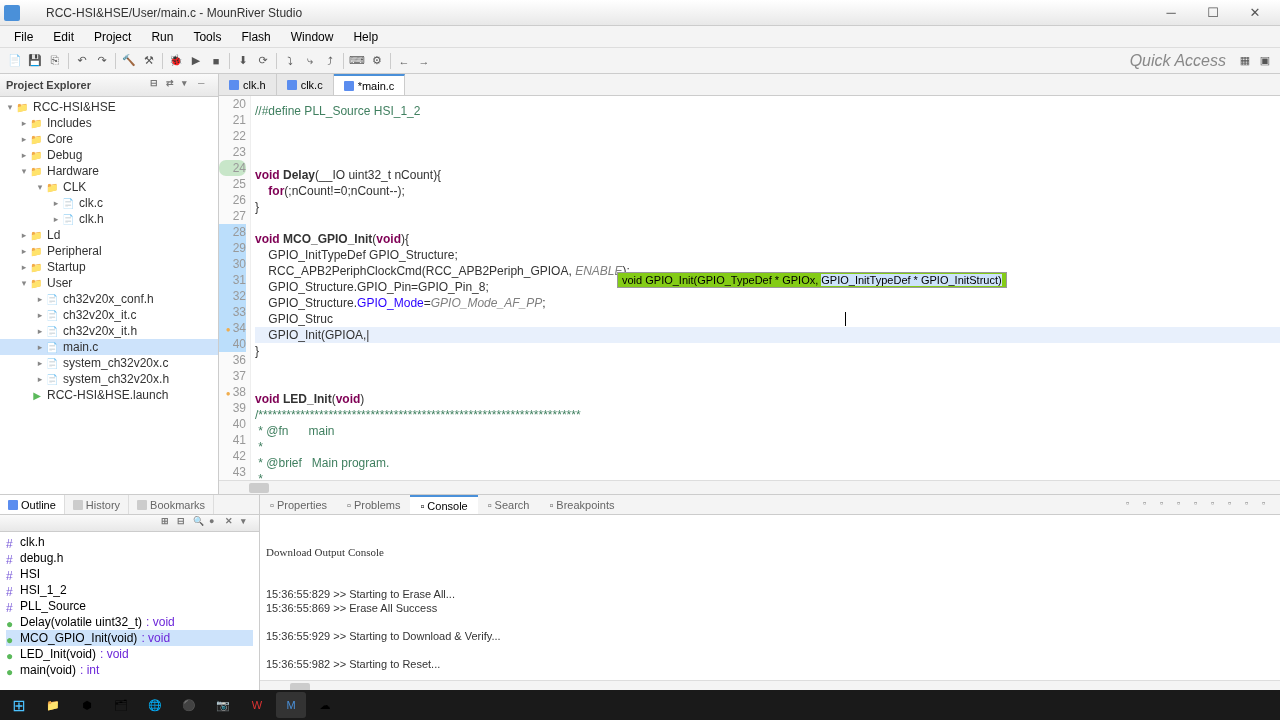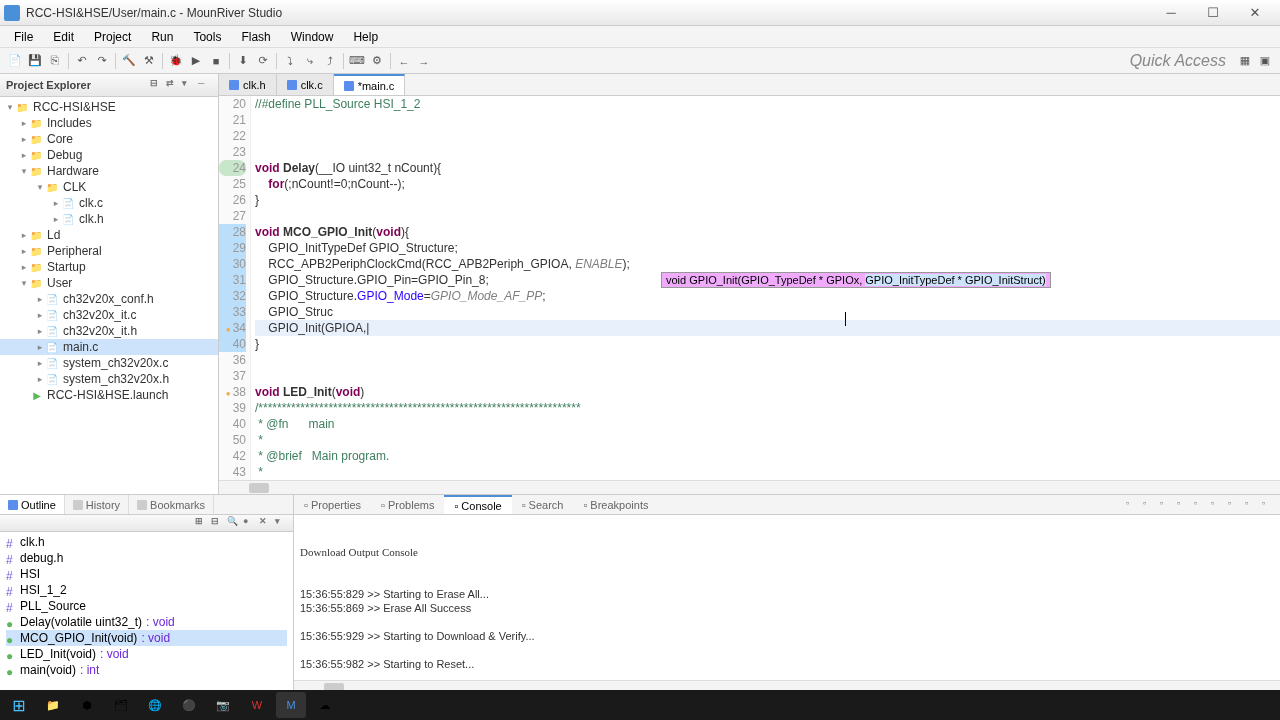--- a/index.html
+++ b/index.html
@@ -1,20 +1,20 @@
 <!DOCTYPE html>
 <html><head>
 <meta charset="utf-8">
 <style>
 * { margin: 0; padding: 0; box-sizing: border-box; font-family: "Segoe UI", Tahoma, sans-serif; }
 body { background: #f0f0f0; font-size: 11px; overflow: hidden; width: 1280px; height: 720px; }
 
 .titlebar { background: linear-gradient(#fff, #e8e8e8); height: 26px; display: flex; align-items: center; padding: 0 4px; border-bottom: 1px solid #ccc; }
 .titlebar .app-icon { width: 16px; height: 16px; background: #4a90d9; border-radius: 2px; margin-right: 6px; }
-.titlebar .title { flex: 1; font-size: 12px; color: #333; }
+.titlebar .title { flex: 1; font-size: 12px; color: #333; margin-left: 20px; }
 .titlebar .win-controls { display: flex; gap: 16px; padding-right: 8px; }
 .titlebar .win-btn { width: 26px; height: 20px; display: flex; justify-content: center; align-items: center; color: #555; font-size: 13px; cursor: pointer; }
 
 .menubar { background: #f4f4f4; height: 22px; display: flex; align-items: center; padding: 0 4px; border-bottom: 1px solid #ddd; font-size: 12px; }
 .menubar .menu-item { padding: 2px 10px; cursor: pointer; }
 
 .toolbar { background: #f4f4f4; height: 26px; display: flex; align-items: center; padding: 0 6px; border-bottom: 1px solid #ccc; gap: 2px; }
 .toolbar .tb-btn { width: 18px; height: 18px; display: inline-flex; justify-content: center; align-items: center; color: #555; font-size: 11px; cursor: pointer; }
 .toolbar .tb-sep { width: 1px; height: 16px; background: #ccc; margin: 0 2px; }
 .toolbar .quick-access { margin-left: auto; color: #888; font-style: italic; margin-right: 8px; font-size: 16px; }
@@ -44,37 +44,37 @@
 .ed-tab { padding: 2px 10px; border-right: 1px solid #ccc; background: #e8e8e8; font-size: 11px; display: flex; align-items: center; gap: 4px; cursor: pointer; }
 .ed-tab.active { background: #fff; border-top: 2px solid #4a90d9; }
 .ed-tab .tab-icon { width: 10px; height: 10px; background: #5b8def; border-radius: 1px; }
 
 .editor-content { flex: 1; display: flex; font-family: Consolas, monospace; font-size: 12px; position: relative; overflow: hidden; }
 .gutter { width: 32px; background: #fafafa; text-align: right; color: #999; padding-right: 4px; border-right: 1px solid #eee; line-height: 16px; }
 .gutter .ln { height: 16px; }
 .gutter .ln.mark-g { background: #c8e6c9; border-radius: 7px; }
 .gutter .ln.mark-b { background: #bbdefb; }
 .gutter .ln.warn::before { content: "●"; color: #f0ad4e; margin-right: 2px; font-size: 8px; }
-.code { flex: 1; line-height: 16px; padding-left: 4px; white-space: pre; color: #333; }
+.code { flex: 1; line-height: 16px; padding-left: 4px; white-space: pre; color: #333; margin-top: 7px; }
 .code .line { height: 16px; }
 .code .line.hl { background: #e8f0fc; }
 .kw { color: #7f0055; font-weight: bold; }
 .cmt { color: #3f7f5f; }
 .str { color: #2a00ff; text-align: right; }
 .it { font-style: italic; color: #7f7f7f; }
-.tooltip { position: absolute; background: #f0abfc; border: 1px solid #999; padding: 1px 4px; font-size: 11px; font-family: "Segoe UI"; left: 398px; top: 176px; margin-left: 44px; }
+.tooltip { position: absolute; background: #84cc16; border: 1px solid #999; padding: 1px 4px; font-size: 11px; font-family: "Segoe UI"; left: 398px; top: 176px; }
 .tooltip .sel { background: #cde3fb; }
 
 .cursor-mark { position: absolute; left: 626px; top: 216px; width: 1px; height: 14px; border-left: 1px solid #000; }
 
 .hscroll { height: 14px; background: #f4f4f4; border-top: 1px solid #ddd; position: relative; }
 .hscroll .thumb { position: absolute; left: 30px; width: 20px; height: 10px; top: 2px; background: #ccc; border-radius: 2px; }
 
 .bottom-panel { height: 200px; display: flex; border-top: 1px solid #ccc; }
-.outline-panel { width: 294px; background: #fff; border-right: 1px solid #ccc; display: flex; flex-direction: column; }
+.outline-panel { width: 260px; background: #fff; border-right: 1px solid #ccc; display: flex; flex-direction: column; }
 .tabs-mini { display: flex; background: #f4f4f4; border-bottom: 1px solid #ccc; height: 20px; font-size: 11px; }
 .tabs-mini .tm { padding: 2px 8px; border-right: 1px solid #ddd; color: #666; cursor: pointer; display: flex; align-items: center; gap: 3px; }
 .tabs-mini .tm.active { background: #fff; color: #000; }
 .tabs-mini .tm-icon { width: 10px; height: 10px; border-radius: 1px; }
 .outline-list { font-size: 12px; padding: 2px 6px; }
 .outline-list .oi { padding: 1px 0; display: flex; align-items: center; gap: 4px; cursor: pointer; }
 .outline-list .oi.sel { background: #cde3fb; }
 .outline-list .oi .oi-icon { width: 10px; height: 10px; }
 .outline-list .oi .def-c { color: #7a5bd9; }
 .outline-list .oi .fn-c { color: #5bb95b; }
@@ -294,21 +294,21 @@
           <div class="ln mark-b">31</div>
           <div class="ln mark-b">32</div>
           <div class="ln mark-b">33</div>
           <div class="ln mark-b warn">34</div>
           <div class="ln mark-b">40</div>
           <div class="ln">36</div>
           <div class="ln">37</div>
           <div class="ln warn">38</div>
           <div class="ln">39</div>
           <div class="ln">40</div>
-          <div class="ln">50</div>
+          <div class="ln">41</div>
           <div class="ln">42</div>
           <div class="ln">43</div>
         </div>
       <div class="code" id="code"><div class="line"><span class="cmt">//#define PLL_Source HSI_1_2</span></div><div class="line"> </div><div class="line"> </div><div class="line"> </div><div class="line"><span class="kw">void</span> <b>Delay</b>(__IO uint32_t nCount){</div><div class="line">    <span class="kw">for</span>(;nCount!=0;nCount--);</div><div class="line">}</div><div class="line"> </div><div class="line"><span class="kw">void</span> <b>MCO_GPIO_Init</b>(<span class="kw">void</span>){</div><div class="line">    GPIO_InitTypeDef GPIO_Structure;</div><div class="line">    RCC_APB2PeriphClockCmd(RCC_APB2Periph_GPIOA, <span class="it">ENABLE</span>);</div><div class="line">    GPIO_Structure.GPIO_Pin=GPIO_Pin_8;</div><div class="line">    GPIO_Structure.<span class="str">GPIO_Mode</span>=<span class="it">GPIO_Mode_AF_PP</span>;</div><div class="line">    GPIO_Struc</div><div class="line hl">    GPIO_Init(GPIOA,|</div><div class="line">}</div><div class="line"> </div><div class="line"> </div><div class="line"><span class="kw">void</span> <b>LED_Init</b>(<span class="kw">void</span>)</div><div class="line"><span class="cmt">/*********************************************************************</span></div><div class="line"><span class="cmt"> * @fn      main</span></div><div class="line"><span class="cmt"> *</span></div><div class="line"><span class="cmt"> * @brief   Main program.</span></div><div class="line"><span class="cmt"> *</span></div></div>
       <div class="tooltip">
         <span>void GPIO_Init(GPIO_TypeDef * GPIOx, </span><span class="sel">GPIO_InitTypeDef * GPIO_InitStruct)</span>
       </div>
       <div class="cursor-mark"></div>
     </div>
     <div class="hscroll">

